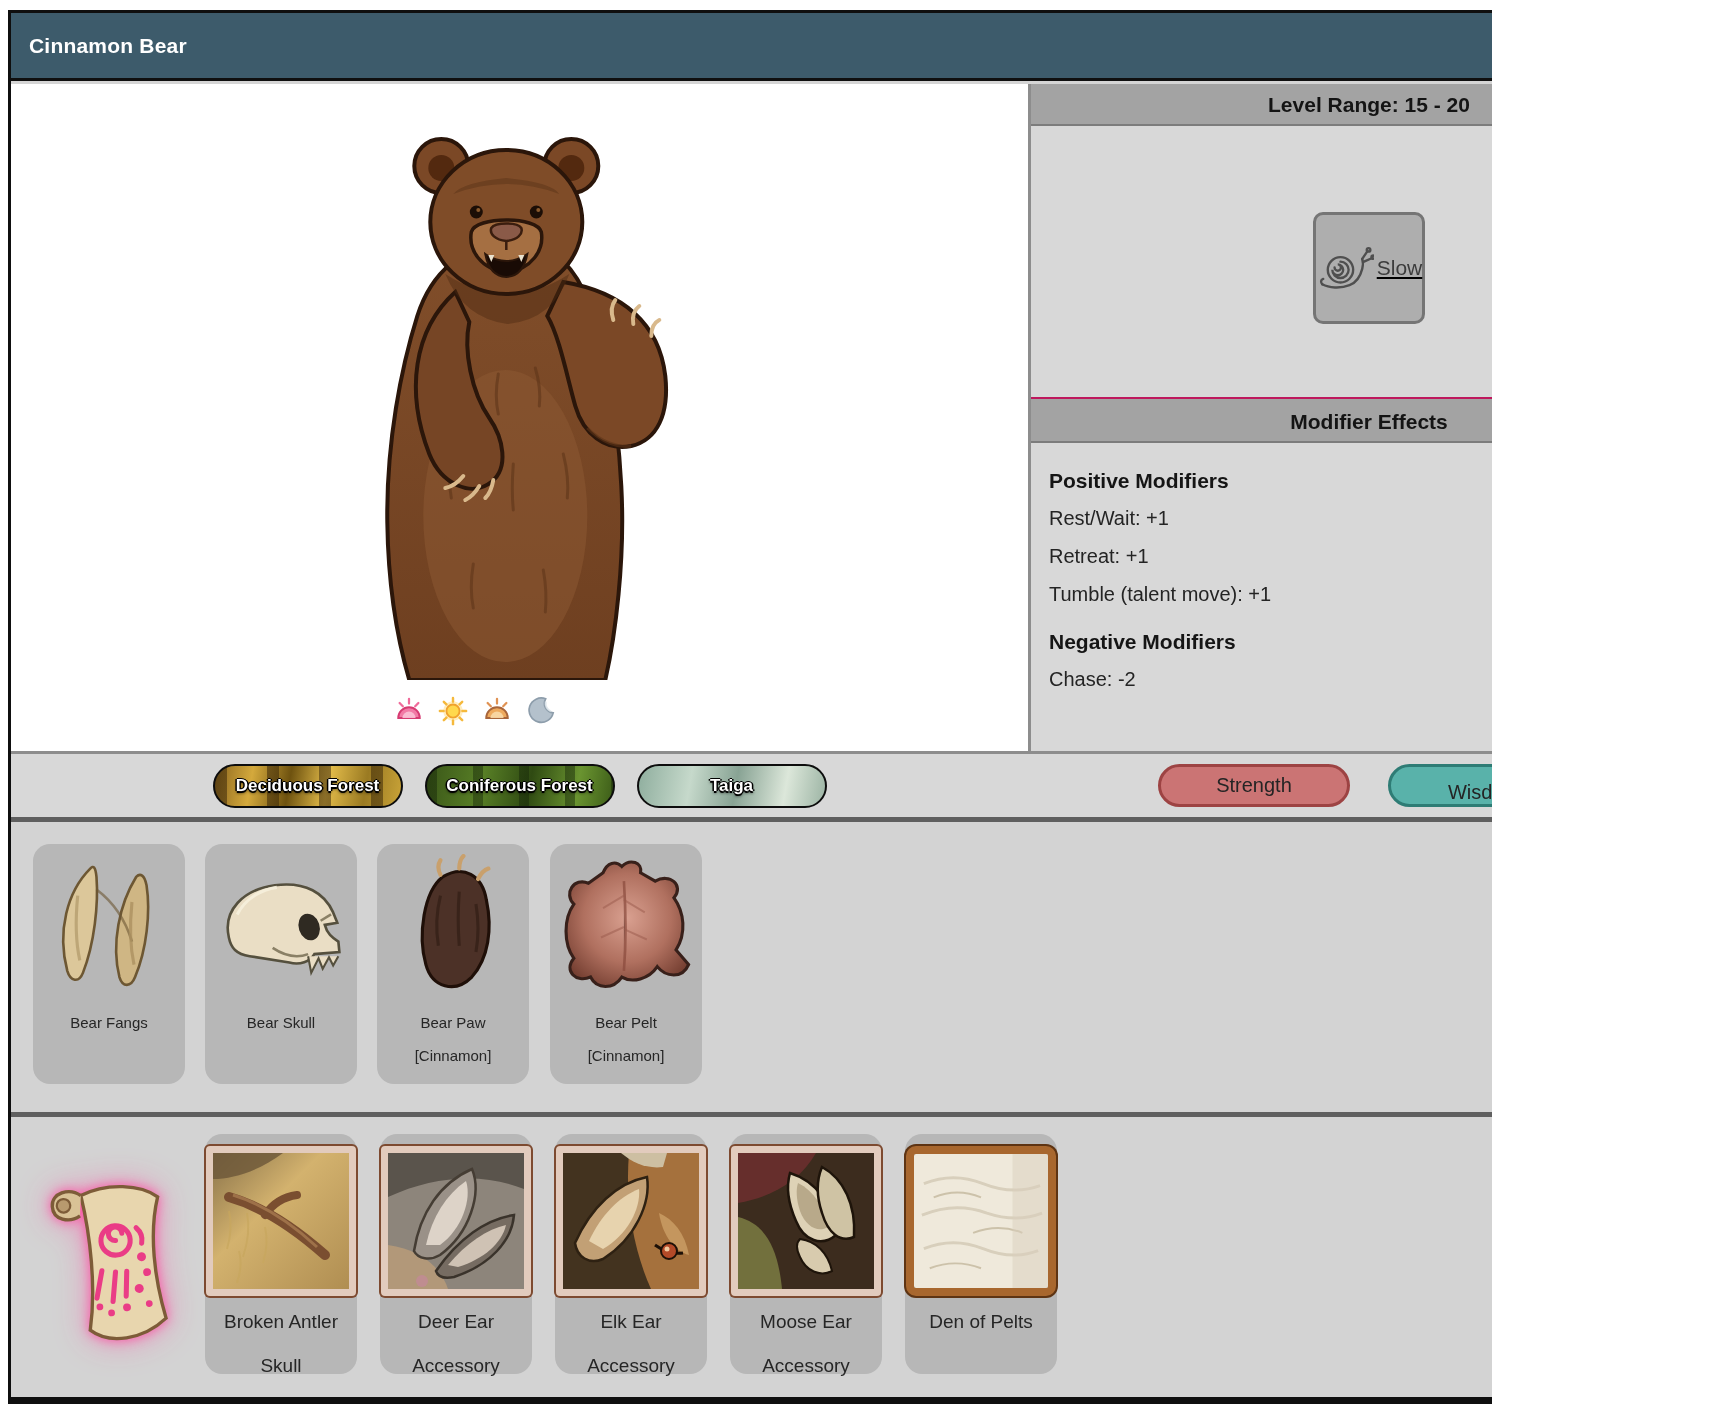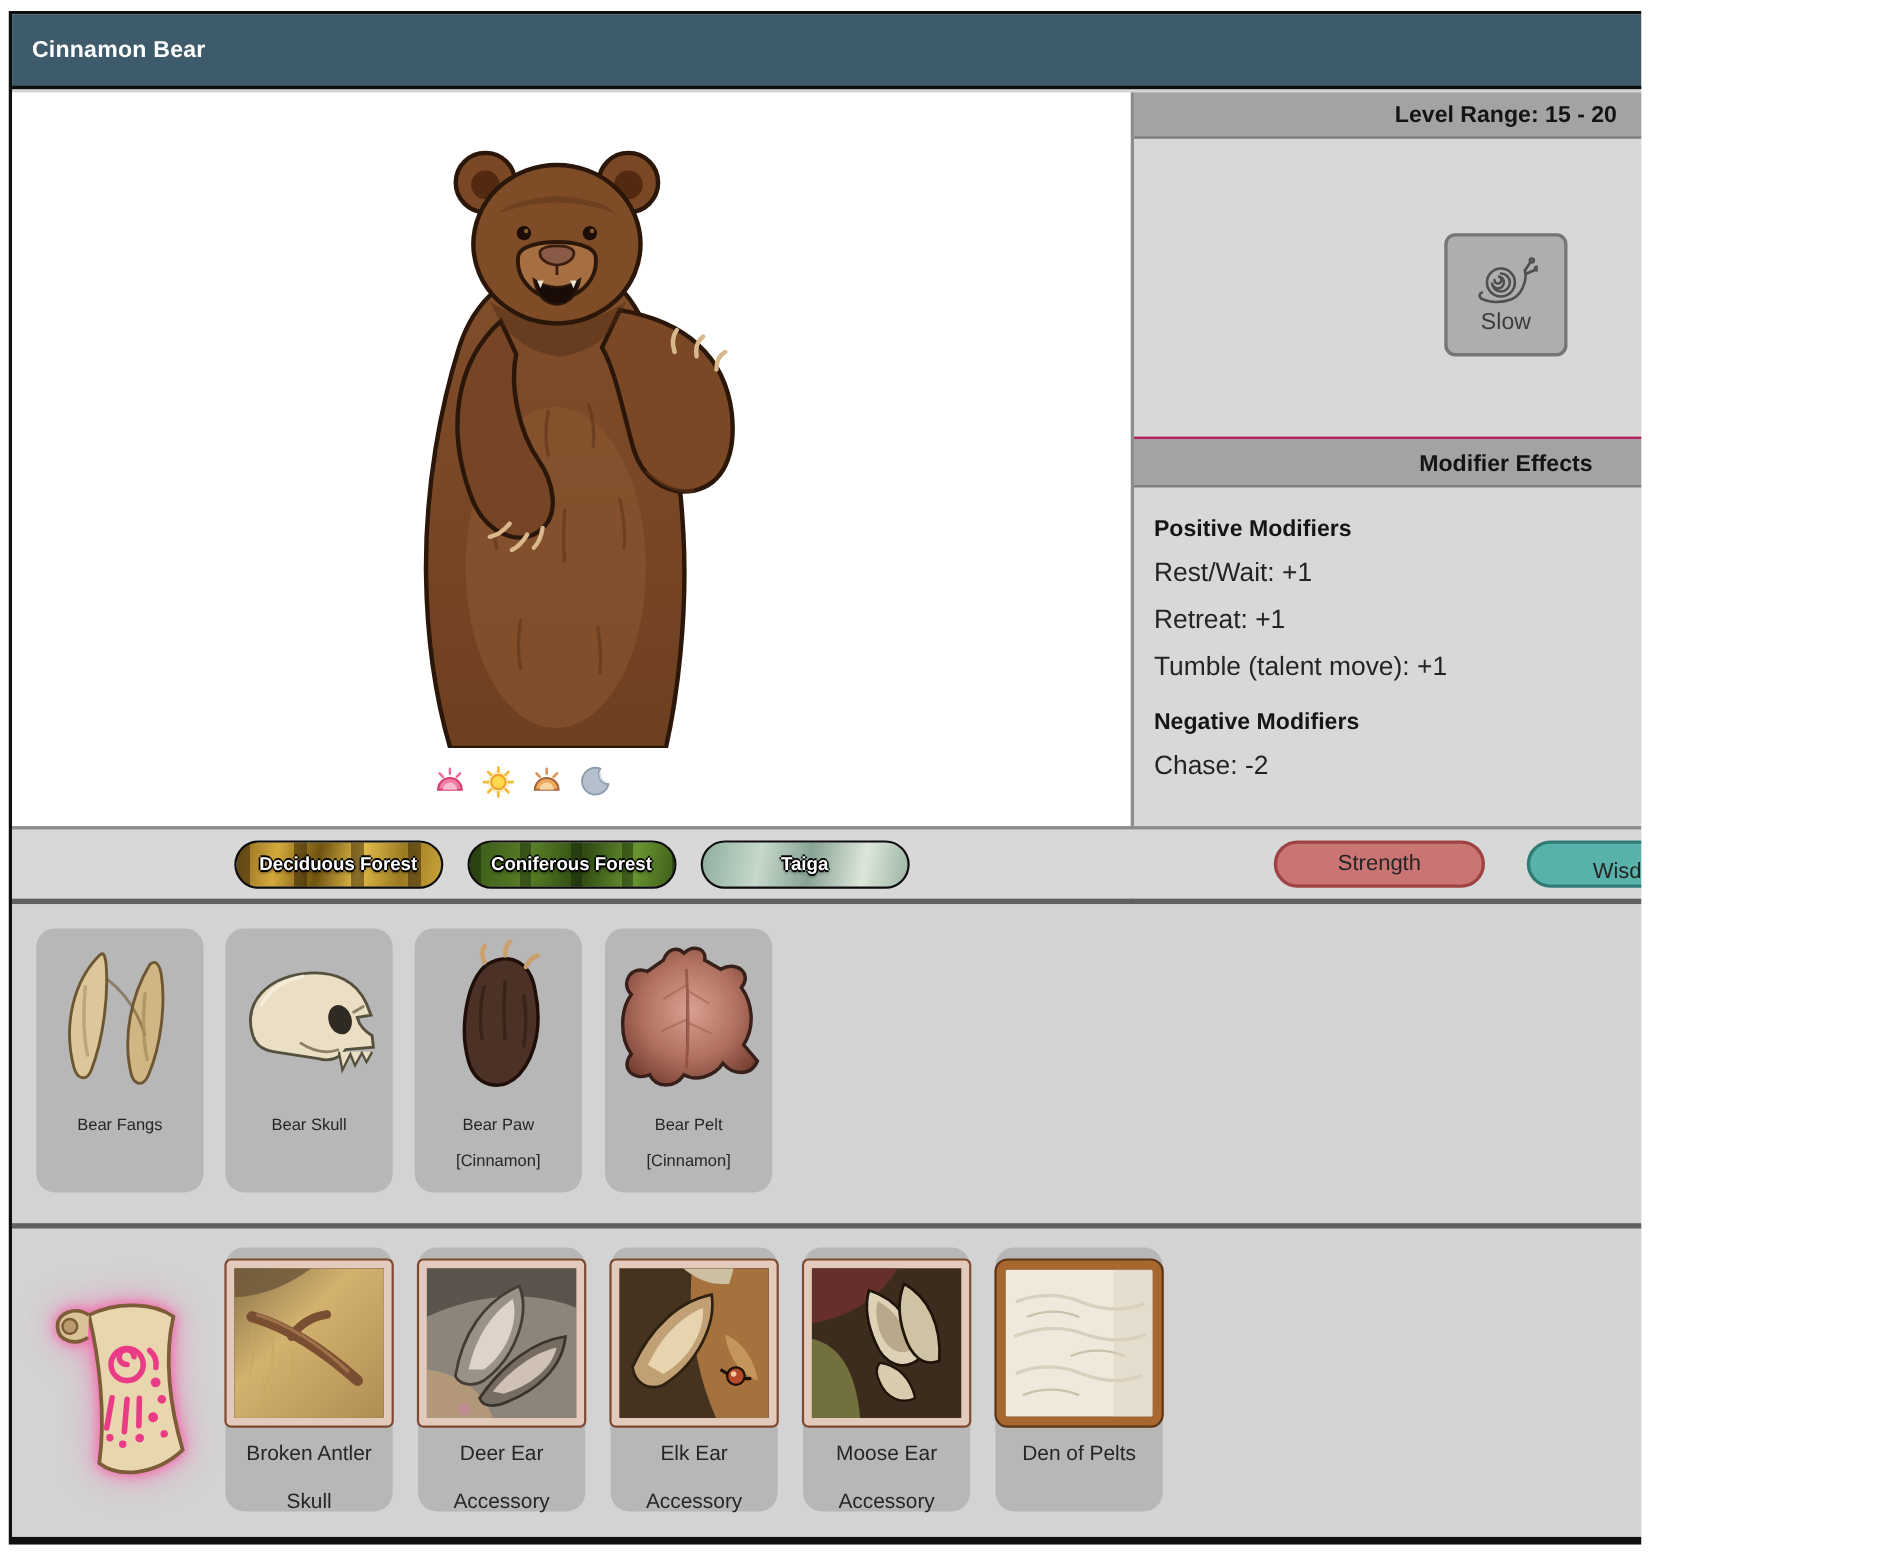--- a/index.html
+++ b/index.html
@@ -21,28 +21,28 @@
   .bear-art{position:absolute;left:50%;top:40px;transform:translateX(-53%);width:390px;height:556px;}
   .bear-art svg{width:100%;height:100%;display:block;}
   .time-row{position:absolute;left:0;right:0;top:612px;display:flex;justify-content:center;gap:14px;transform:translateX(-45px);}
   .time-row .t-icon{width:30px;height:30px;display:block;}
   .time-row svg{width:30px;height:30px;display:block;}
 
   .sect-head{position:absolute;left:0;width:100%;box-sizing:border-box;background:#a3a3a3;text-align:center;font-weight:bold;font-size:21px;color:#141414;}
   .lvl-head{top:0;height:42px;line-height:42px;border-bottom:2px solid #7c7c7c;}
   .mod-head{top:313px;height:46px;line-height:46px;border-top:2px solid #be185d;border-bottom:2px solid #7c7c7c;}
 
-  .trait-tile{position:absolute;left:50%;top:128px;transform:translateX(-50%);width:106px;height:106px;background:#aeaeae;border:3px solid #757575;border-radius:10px;display:flex;flex-direction:column;align-items:center;justify-content:center;gap:3px;}
+  .trait-tile{position:absolute;left:50%;top:128px;transform:translateX(-50%);width:106px;height:106px;background:#aeaeae;border:3px solid #757575;border-radius:10px;display:flex;flex-direction:row;align-items:center;justify-content:center;gap:3px;text-decoration:underline;}
   .trait-tile svg{width:58px;height:46px;display:block;}
   .trait-label{font-size:21px;color:#3c3c3c;}
 
   .mod-body{position:absolute;left:0;right:0;top:365px;bottom:0;padding:20px 18px;box-sizing:border-box;}
   .mod-strong{font-weight:bold;font-size:21px;color:#151515;margin:0 0 14px 0;}
   .mod-strong.second{margin-top:24px;}
-  .mod-line{font-size:24px;color:#242424;margin:0 0 15px 0;}
+  .mod-line{font-size:20px;color:#242424;margin:0 0 15px 0;}
 
   
   .biome-row{position:absolute;left:0;top:738px;width:100%;height:66px;box-sizing:border-box;border-top:3px solid #8d8d8d;background:#d8d8d8;}
   .biome-tags{position:absolute;left:0;top:10px;width:1017px;display:flex;justify-content:center;gap:22px;}
   .biome-tag{width:190px;height:44px;box-sizing:border-box;border:2px solid #0d0d0d;border-radius:22px;display:flex;align-items:center;justify-content:center;cursor:pointer;
     font-size:17px;font-weight:bold;color:#ffffff;text-shadow:-1.5px 0 #000,1.5px 0 #000,0 -1.5px #000,0 1.5px #000,0 2px 3px rgba(0,0,0,.8);}
   .tag-deciduous{background:
     repeating-linear-gradient(90deg,rgba(50,32,6,.50) 0px,rgba(50,32,6,.50) 12px,rgba(0,0,0,0) 12px,rgba(0,0,0,0) 52px),
     linear-gradient(100deg,#8a651e 0%,#d4a93c 20%,#6e520f 40%,#e3bc4a 60%,#9a7a22 80%,#c9a338 100%);}
   .tag-coniferous{background:

